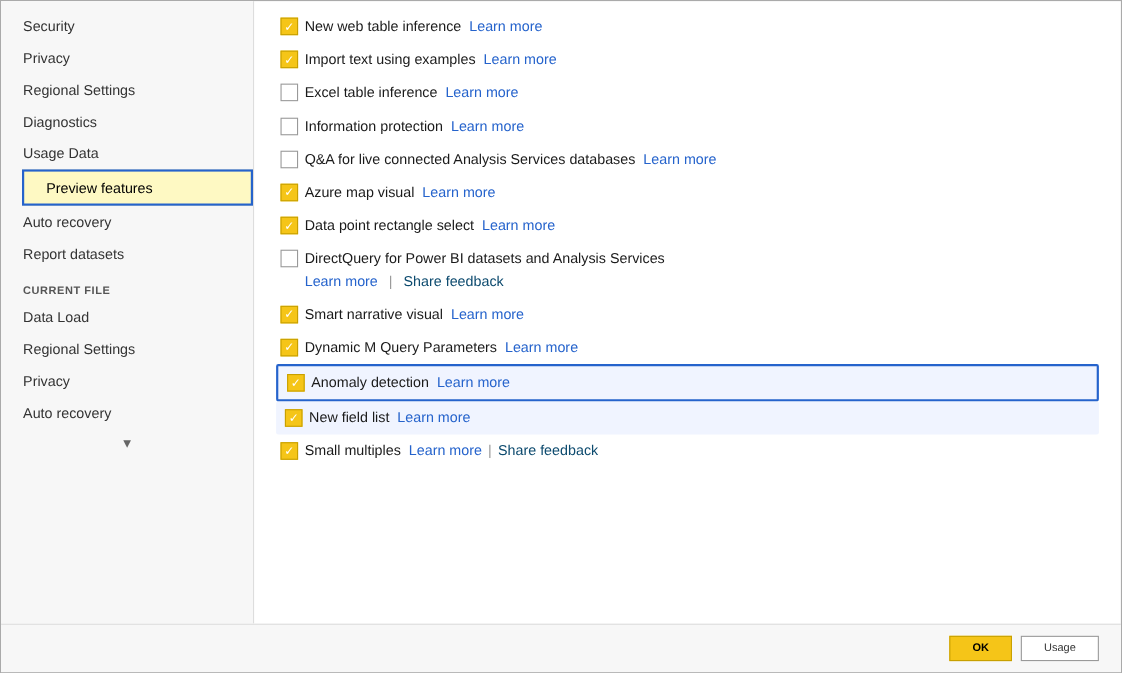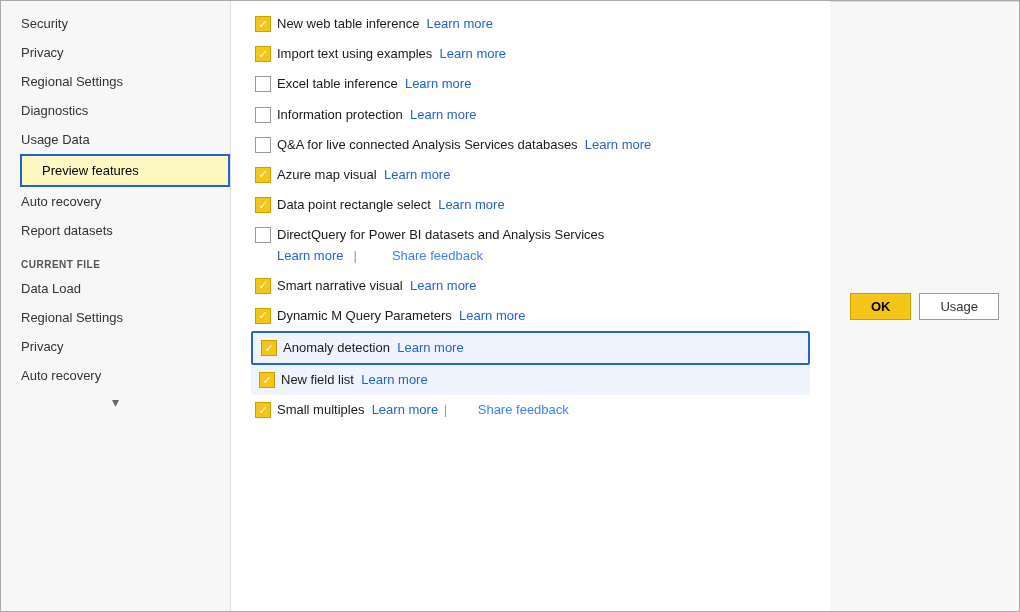--- a/index.html
+++ b/index.html
@@ -12,21 +12,21 @@
       align-items: center;
       width: 1020px;
       height: 612px;
       overflow: hidden;
     }
     .dialog {
       background: #fff;
       width: 1020px;
       height: 612px;
       display: flex;
-      flex-direction: row;
+      flex-direction: column;
       border: 1px solid #aaa;
       box-shadow: 2px 2px 10px rgba(0,0,0,0.3);
     }
     .dialog-body {
       display: flex;
       flex: 1;
       overflow: hidden;
     }
     
     .sidebar {
@@ -113,39 +113,38 @@
       color: #1a1a1a;
       flex: 1;
       line-height: 1.4;
     }
     .feature-label .learn-more {
       color: #2563cc;
       text-decoration: none;
       cursor: pointer;
     }
     .feature-label .share-feedback {
-      color: #3b82f6;
+      color: #0c4a6e;
       text-decoration: none;
       cursor: pointer;
-      margin-left: 25px;
     }
     .separator { color: #999; margin: 0 2px; }
     
     .dialog-footer {
       display: flex;
       justify-content: flex-end;
       align-items: center;
       padding: 10px 20px;
       gap: 8px;
       border-top: 1px solid #ddd;
       background: #f7f7f7;
     }
     .btn {
       padding: 5px 20px;
-      font-size: 13px;
+      font-size: 10px;
       cursor: pointer;
       border: 1px solid #999;
       background: #fff;
       color: #333;
     }
     .btn-ok {
       background: #f5c518;
       border-color: #c8a000;
       color: #000;
       font-weight: 600;

